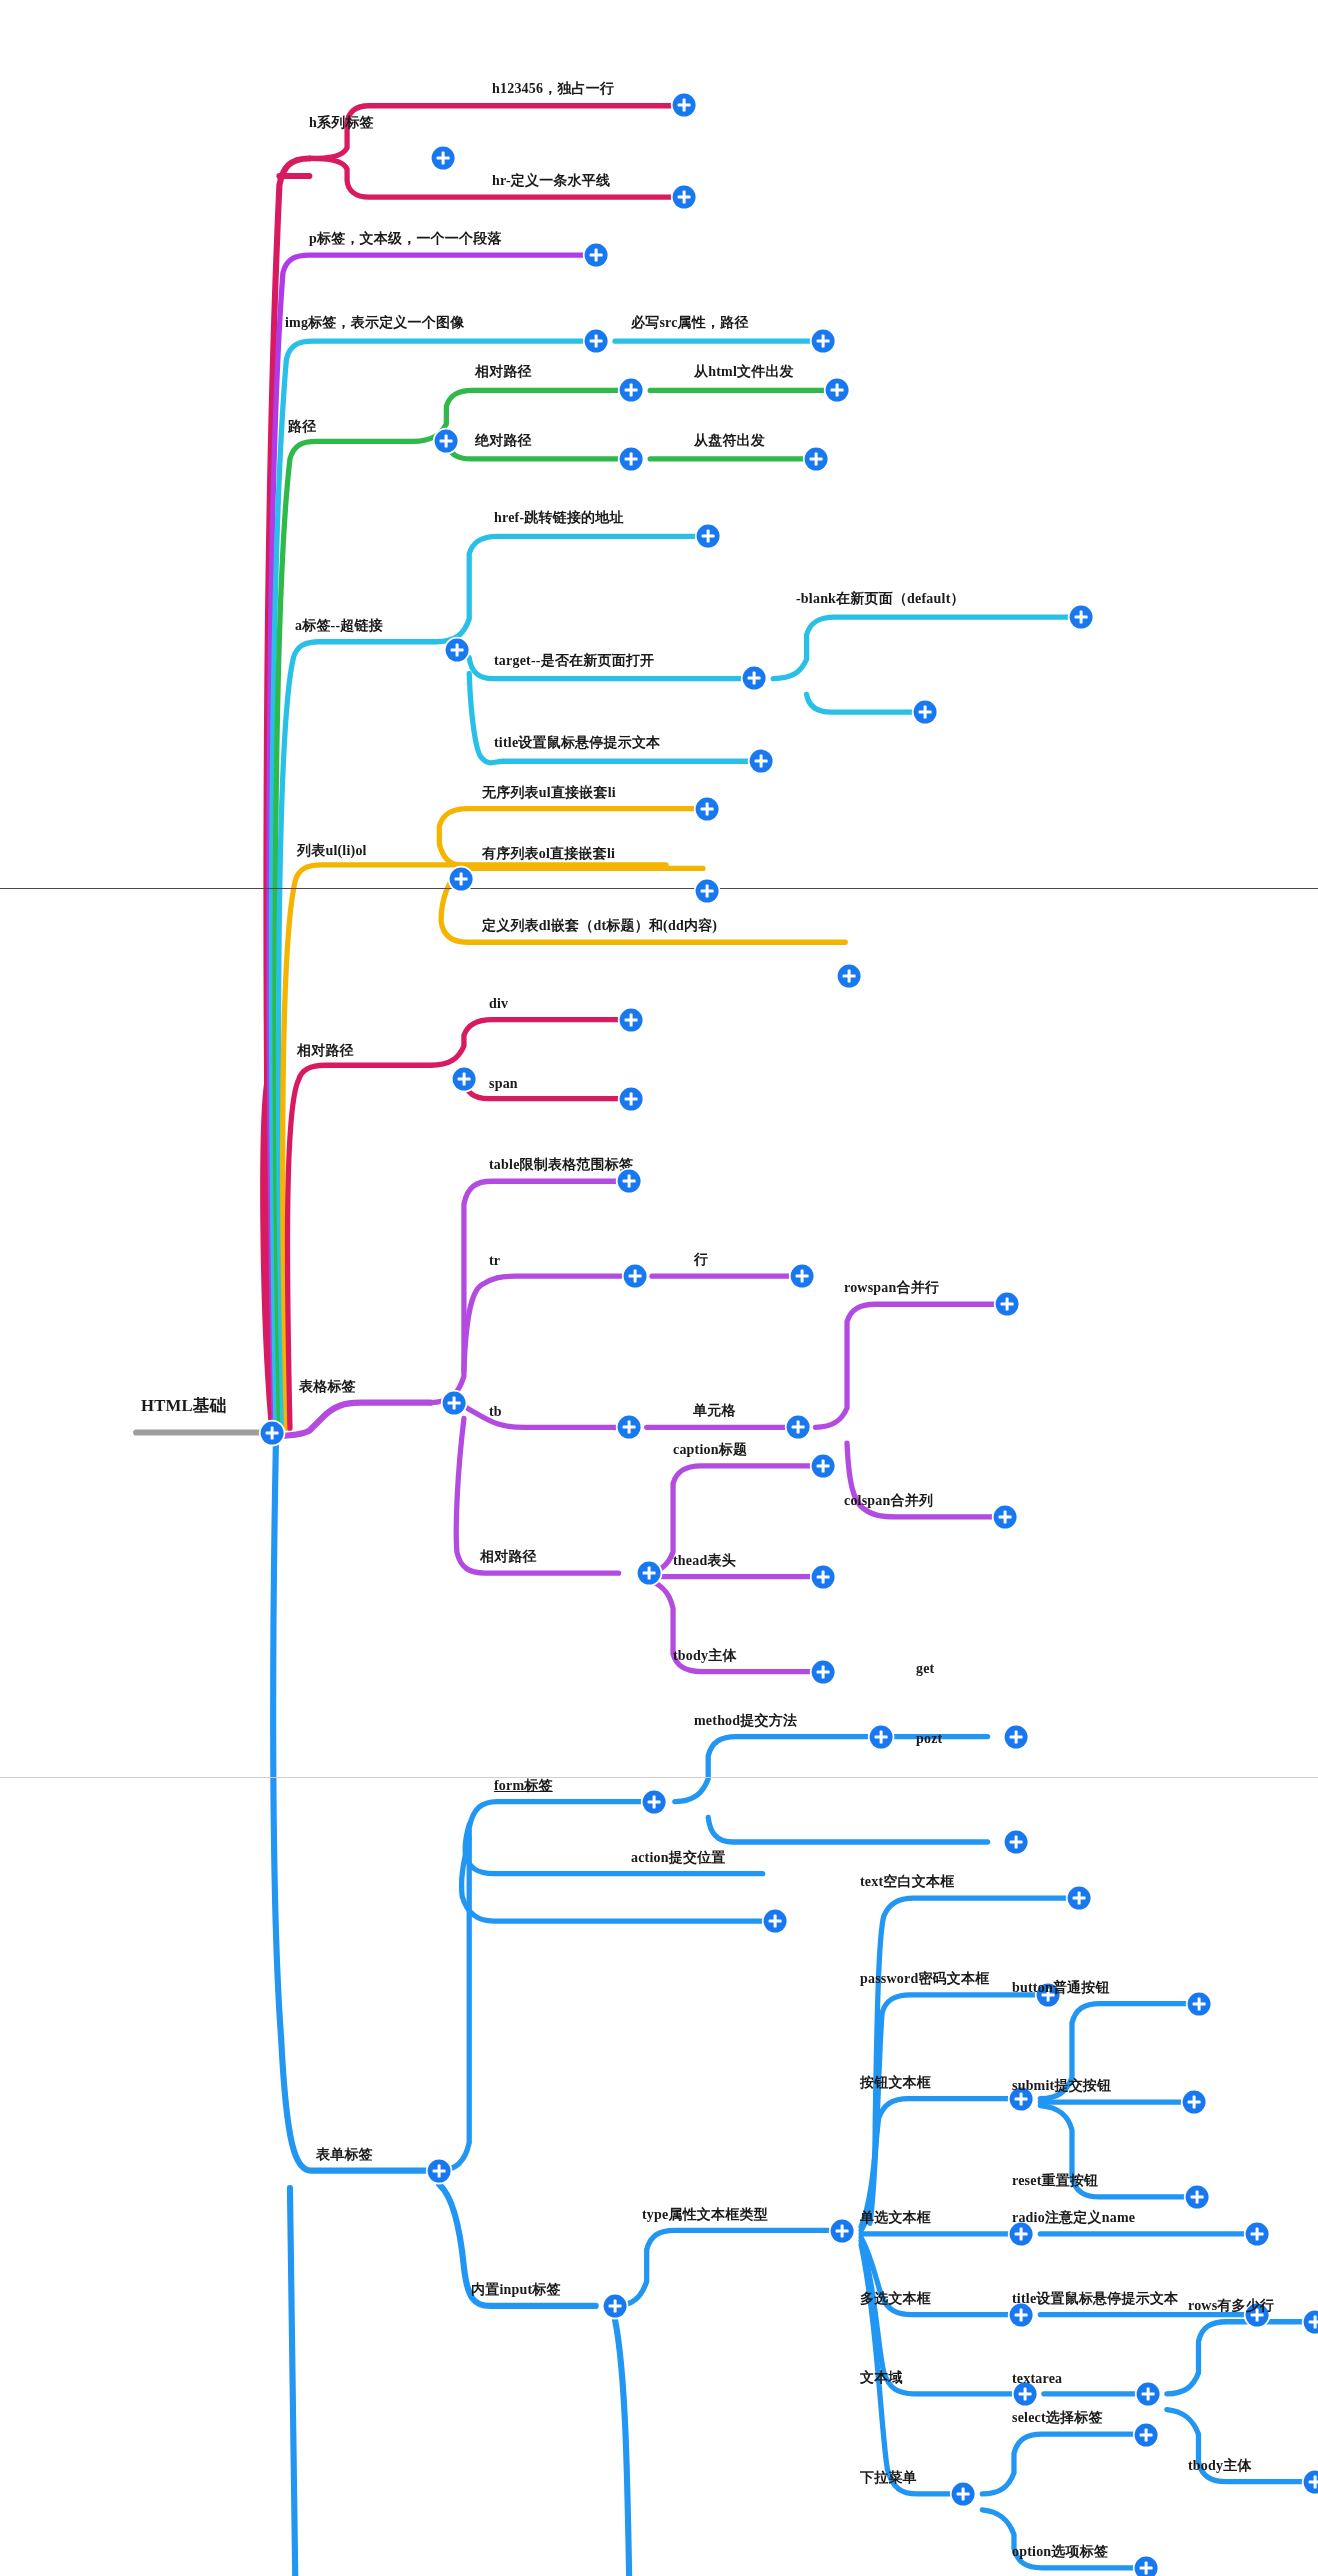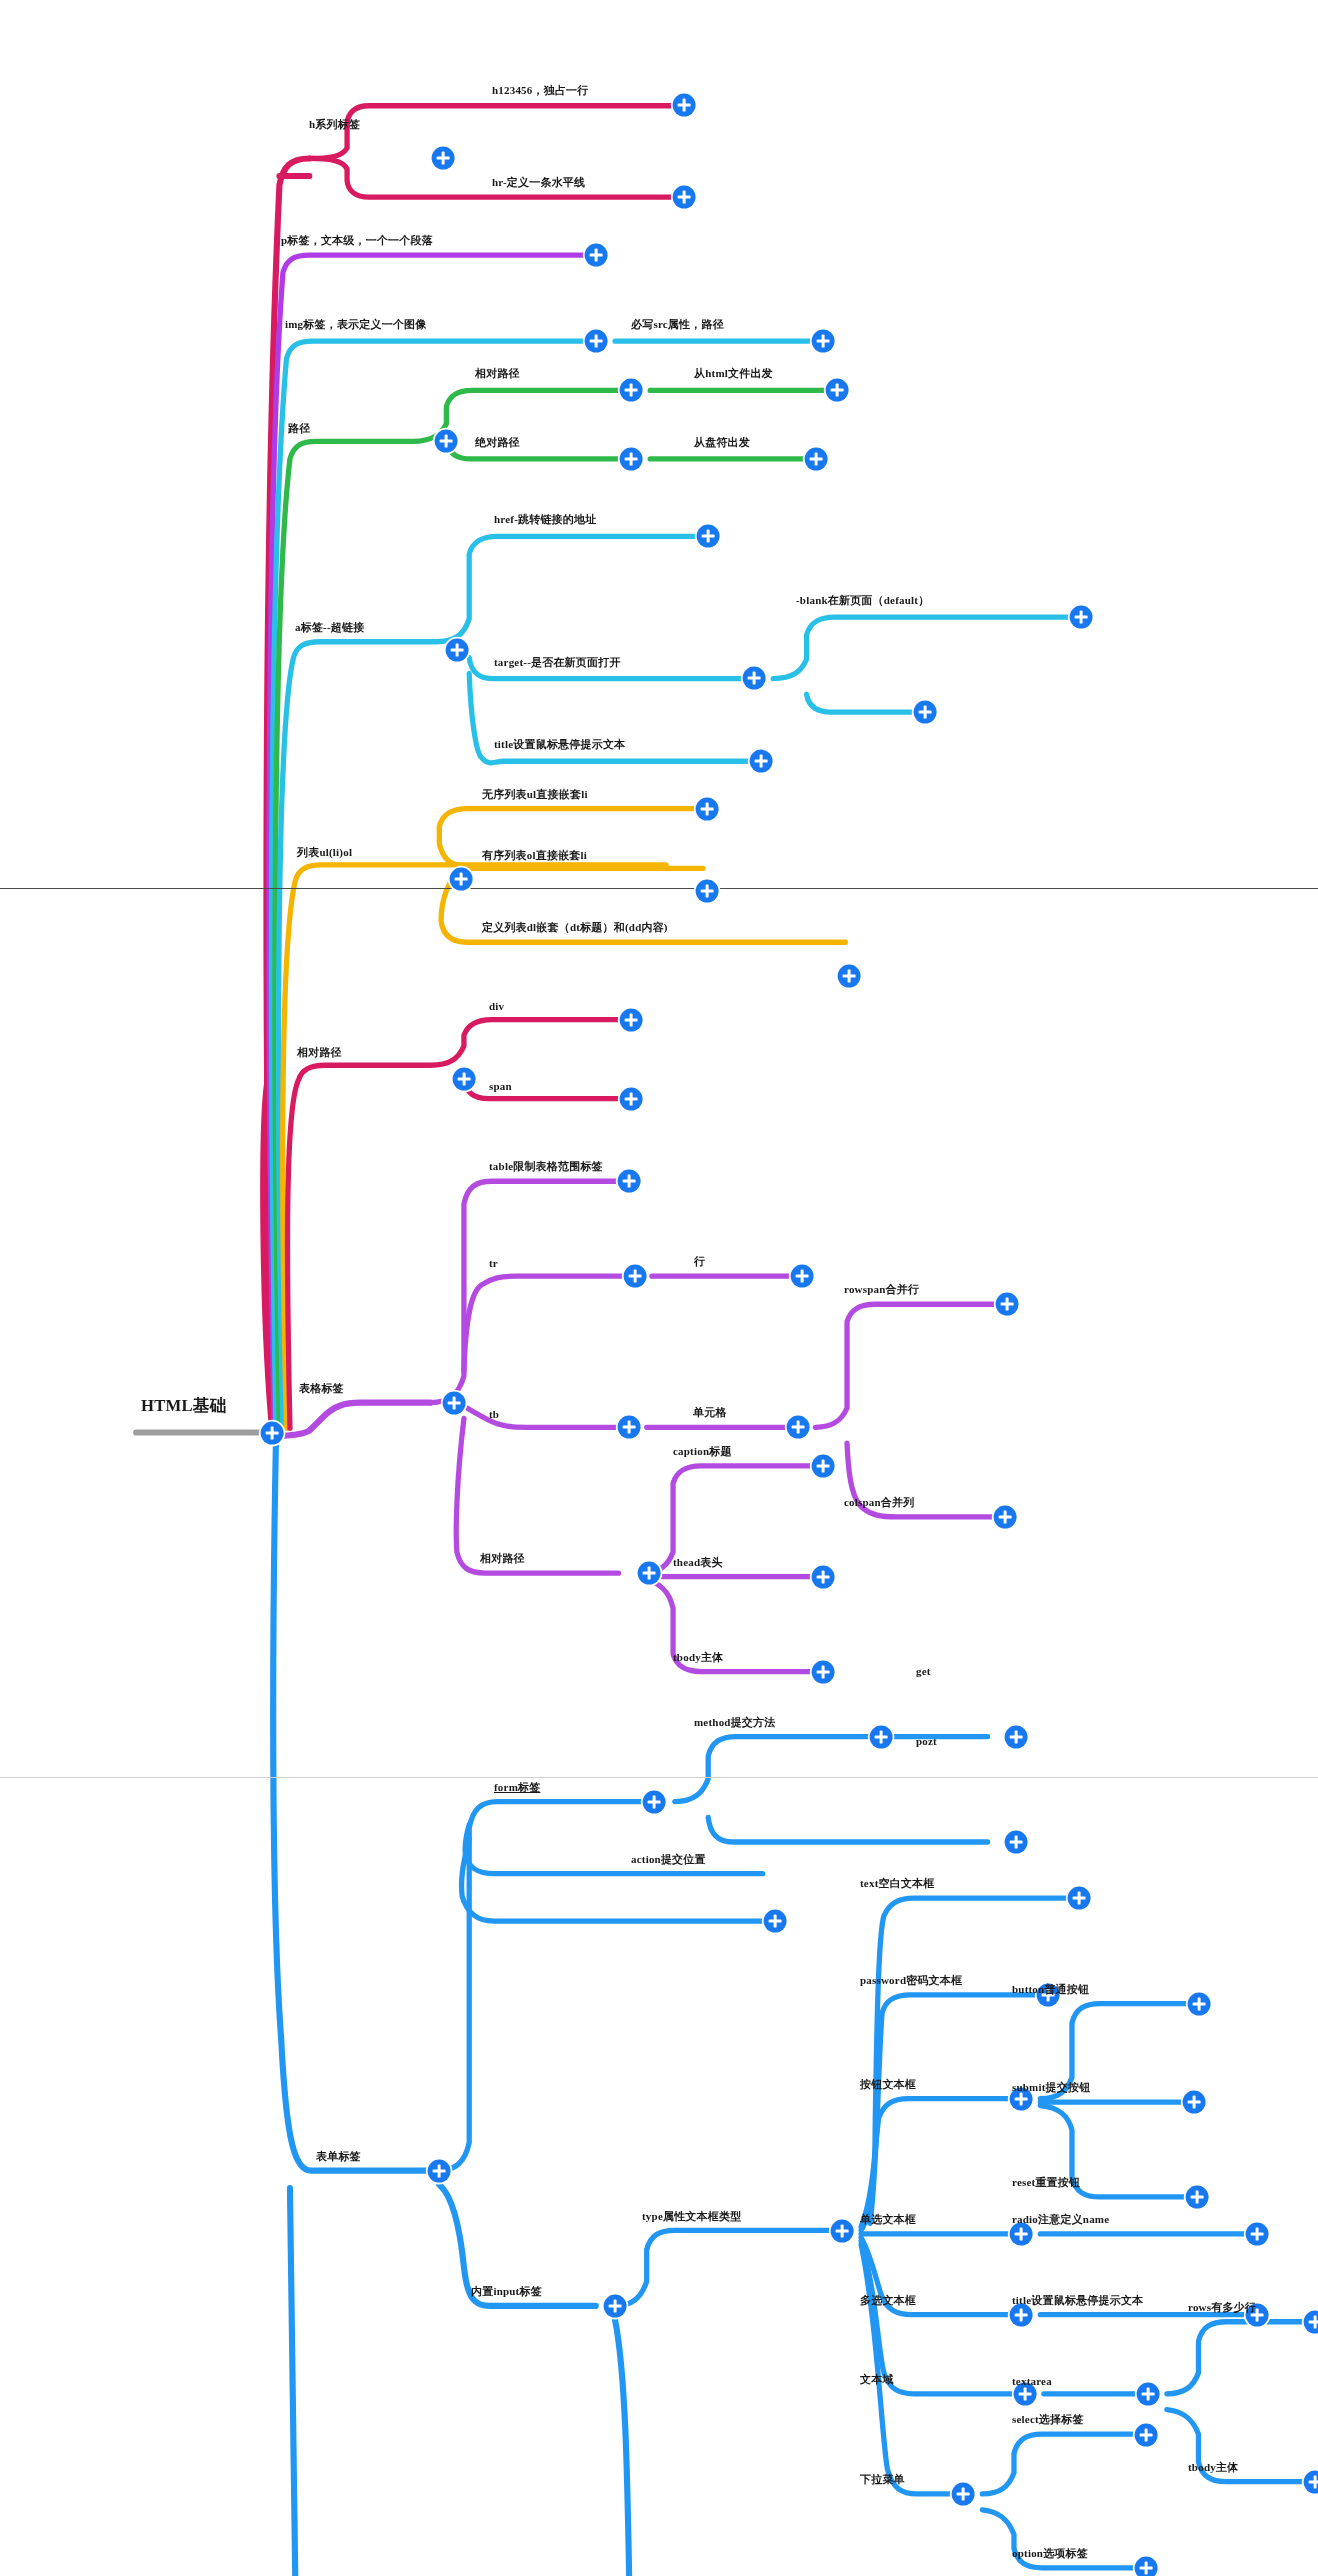--- a/index.html
+++ b/index.html
@@ -2,21 +2,21 @@
 <html style="font-size:14px"><head>
 <meta charset="utf-8">
 <style>
   html,body{margin:0;padding:0;background:#fff;}
   body{font-family:"Liberation Serif","DejaVu Serif",serif;}
   #canvas{position:relative;width:1318px;height:2576px;background:#ffffff;overflow:hidden;}
   #wires{position:absolute;left:0;top:0;width:1318px;height:2576px;}
   .lbl{position:absolute;white-space:nowrap;color:#1a1a1a;font-weight:bold;
        font-family:"Liberation Serif","DejaVu Serif",serif;
        letter-spacing:0.2px;transform:translateY(-100%);}
-  .lbl.s1{font-size:11px;}
+  .lbl.s1{font-size:14px;}
   .lbl.root{font-size:16.7px;}
   .plus{position:absolute;width:23px;height:23px;border-radius:50%;
         background:#1878f0;box-shadow:0 0 0 1.8px #fff;transform:translate(-11.4px,-11.4px);
         cursor:pointer;}
   .plus:before,.plus:after{content:"";position:absolute;background:#fff;border-radius:0.9px;}
   .plus:before{left:5.3px;top:10px;width:12.3px;height:2.6px;}
   .plus:after{top:5.3px;left:10px;height:12.3px;width:2.6px;}
   .hrule{position:absolute;left:0;width:1318px;height:0;border-top:1.8px solid #4a4a4a;}
   .hrule.light{border-top:0.9px solid #cfcfcf;}
 </style>
@@ -146,21 +146,21 @@
 
   <div class="lbl s1" style="left:309px;top:132px;">h系列标签</div>
   <div class="plus" style="left:443px;top:158px;"></div>
 
   <div class="lbl s1" style="left:492px;top:98px;">h123456，独占一行</div>
   <div class="plus" style="left:684px;top:105px;"></div>
 
   <div class="lbl s1" style="left:492px;top:190px;">hr-定义一条水平线</div>
   <div class="plus" style="left:684px;top:197px;"></div>
 
-  <div class="lbl s1" style="left:281px;top:248px;">p标签，文本级，一个一个段落</div>
+  <div class="lbl s1" style="left:281px;top:248px;padding-left:28px;">p标签，文本级，一个一个段落</div>
   <div class="plus" style="left:596px;top:255px;"></div>
 
   <div class="lbl s1" style="left:285px;top:332px;">img标签，表示定义一个图像</div>
   <div class="plus" style="left:596px;top:341px;"></div>
 
   <div class="lbl s1" style="left:631px;top:332px;">必写src属性，路径</div>
   <div class="plus" style="left:823px;top:341px;"></div>
 
   <div class="lbl s1" style="left:288px;top:436px;">路径</div>
   <div class="plus" style="left:446px;top:441px;"></div>

